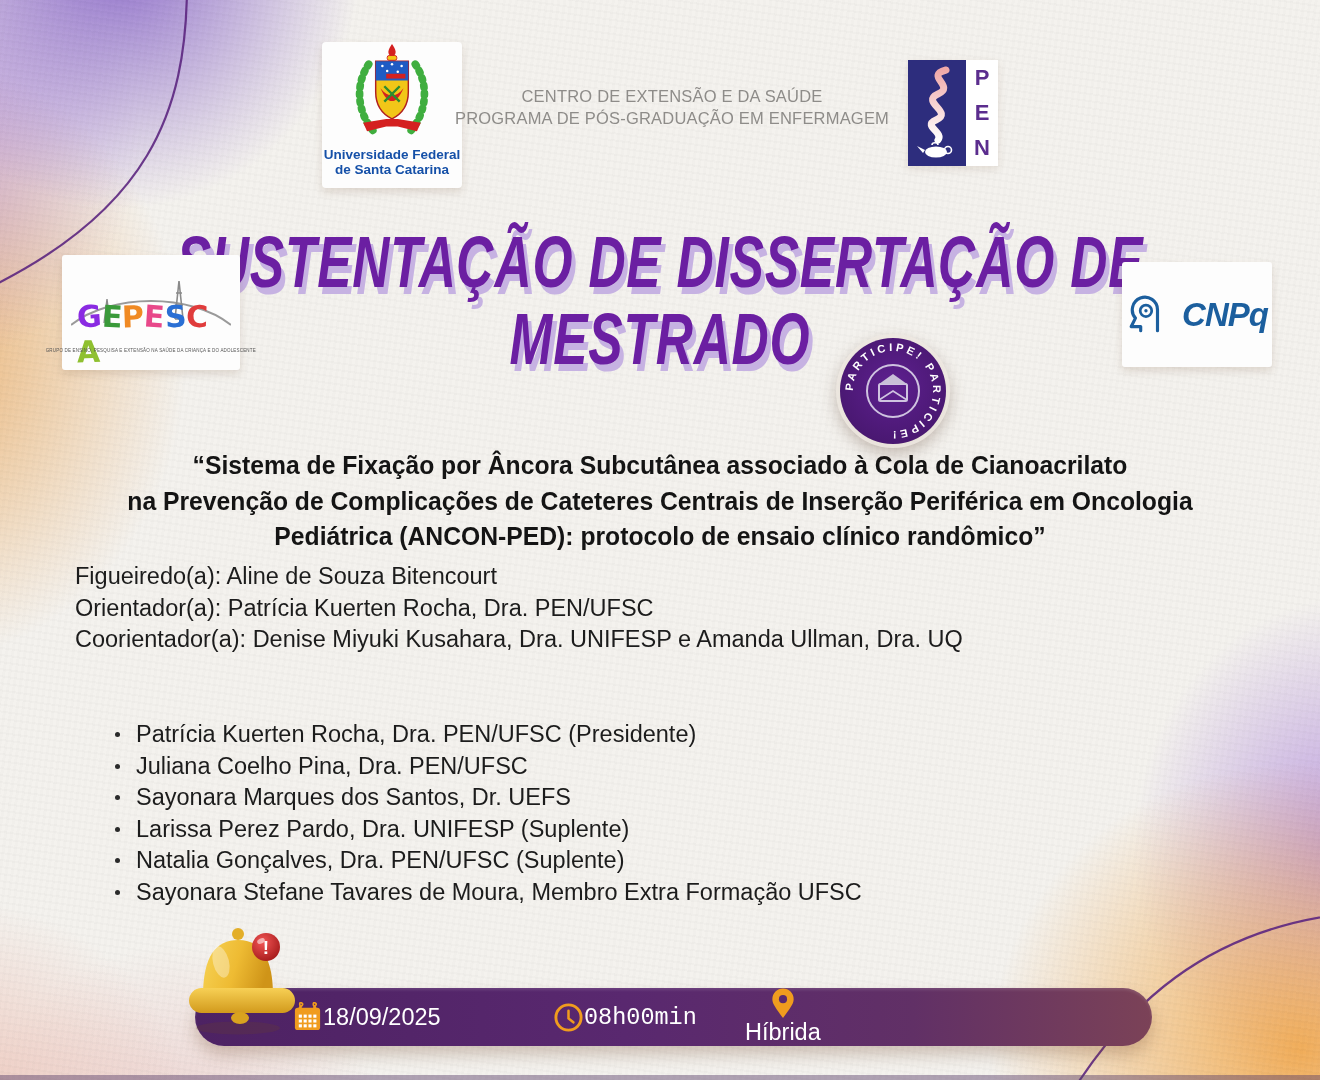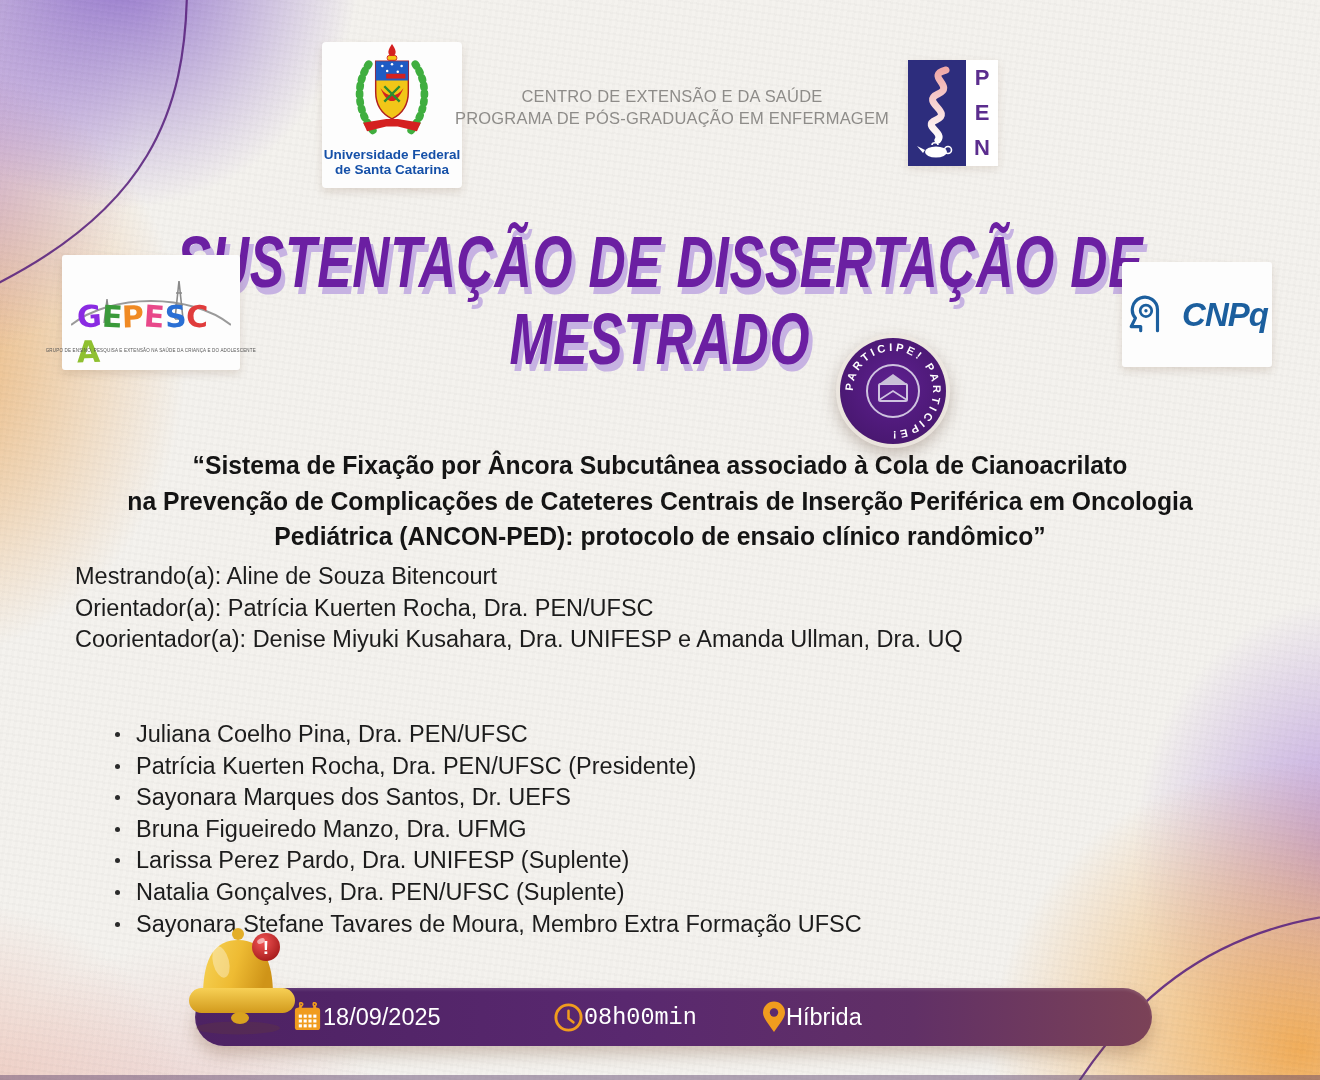--- a/index.html
+++ b/index.html
@@ -97,21 +97,21 @@
     border-radius:50%;background:#2a2a2a;}
 
   
   .bar{left:195px;top:988px;width:957px;height:58px;border-radius:29px;z-index:4;
     background:linear-gradient(90deg,#4d2263 0%,#59286f 45%,#613066 75%,#7b4257 100%);
     box-shadow:0 9px 16px rgba(110,70,40,0.28), inset 0 2px 3px rgba(255,255,255,0.12);}
   .bar-item{position:absolute;top:0;height:100%;display:flex;align-items:center;gap:0;
     color:#ffffff;font-size:23.5px;}
   .bar-item.i1{left:97px;}
   .bar-item.i2{left:358px;font-family:Liberation Mono, monospace;}
-  .bar-item.i3{left:567px;}
+  .bar-item.i3{left:550px;flex-direction:column;}
 
   
   .bell{left:176px;top:922px;width:130px;height:114px;z-index:5;}
 
   .bottom-edge{left:0;bottom:0;width:1320px;height:5px;background:rgba(88,62,104,0.45);z-index:6;}
 </style>
 </head>
 <body>
 
 <div id="poster">
@@ -228,31 +228,30 @@
     </text>
   </svg>
 
   <div class="abs quote">
     <div>“Sistema de Fixação por Âncora Subcutânea associado à Cola de Cianoacrilato</div>
     <div>na Prevenção de Complicações de Cateteres Centrais de Inserção Periférica em Oncologia</div>
     <div>Pediátrica (ANCON-PED): protocolo de ensaio clínico randômico”</div>
   </div>
 
   <div class="abs info">
-    <div>Mestrando(a): Aline de Souza Bitencourt</div>
+    <div>Figueiredo(a): Aline de Souza Bitencourt</div>
     <div>Orientador(a): Patrícia Kuerten Rocha, Dra. PEN/UFSC</div>
     <div>Coorientador(a): Denise Miyuki Kusahara, Dra. UNIFESP e Amanda Ullman, Dra. UQ</div>
   </div>
 
 
   <ul class="abs members">
+    <li>Patrícia Kuerten Rocha, Dra. PEN/UFSC (Presidente)</li>
     <li>Juliana Coelho Pina, Dra. PEN/UFSC</li>
-    <li>Patrícia Kuerten Rocha, Dra. PEN/UFSC (Presidente)</li>
     <li>Sayonara Marques dos Santos, Dr. UEFS</li>
-    <li>Bruna Figueiredo Manzo, Dra. UFMG</li>
     <li>Larissa Perez Pardo, Dra. UNIFESP (Suplente)</li>
     <li>Natalia Gonçalves, Dra. PEN/UFSC (Suplente)</li>
     <li>Sayonara Stefane Tavares de Moura, Membro Extra Formação UFSC</li>
   </ul>
 
   <div class="abs bar">
     <div class="bar-item i1">
       <svg width="31" height="31" viewBox="0 0 32 32">
         <path d="M 8,2 q 0,-2 2,-1 q 2,1 0,3 q -2,1 -2,-2" fill="none" stroke="#f09c1e" stroke-width="1.8"></path>
         <path d="M 22,2 q 0,-2 2,-1 q 2,1 0,3 q -2,1 -2,-2" fill="none" stroke="#f09c1e" stroke-width="1.8"></path>

